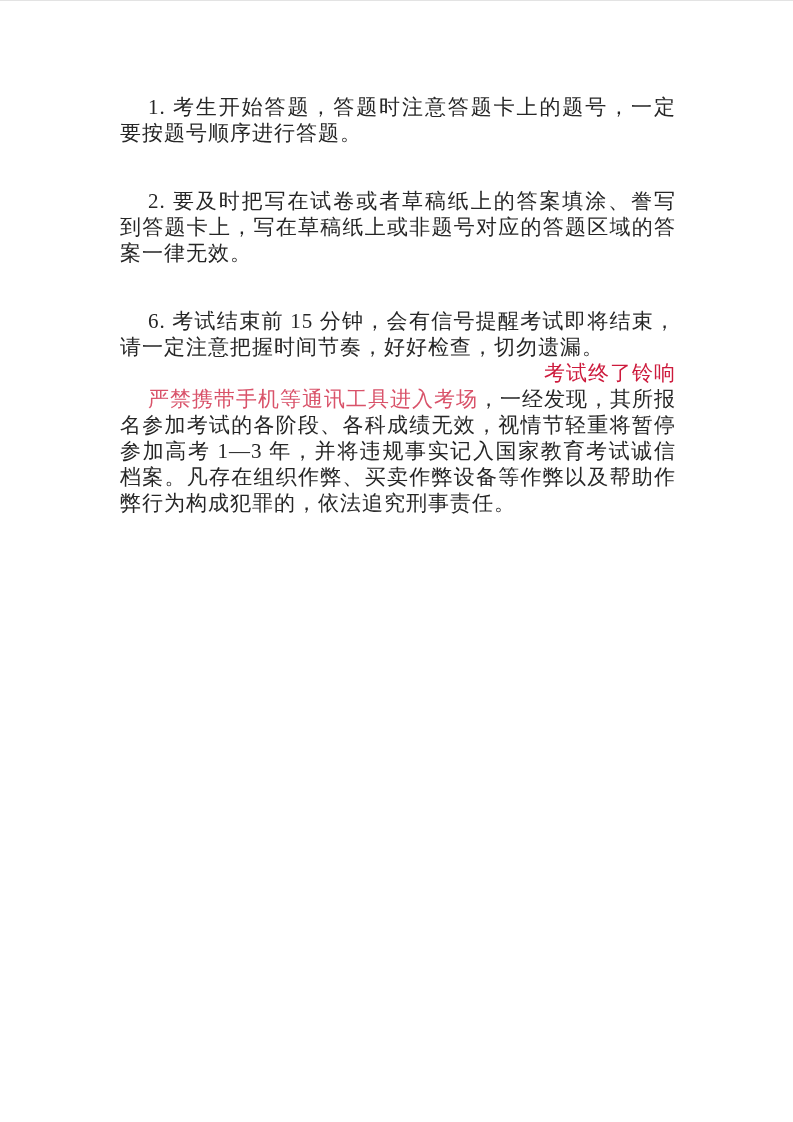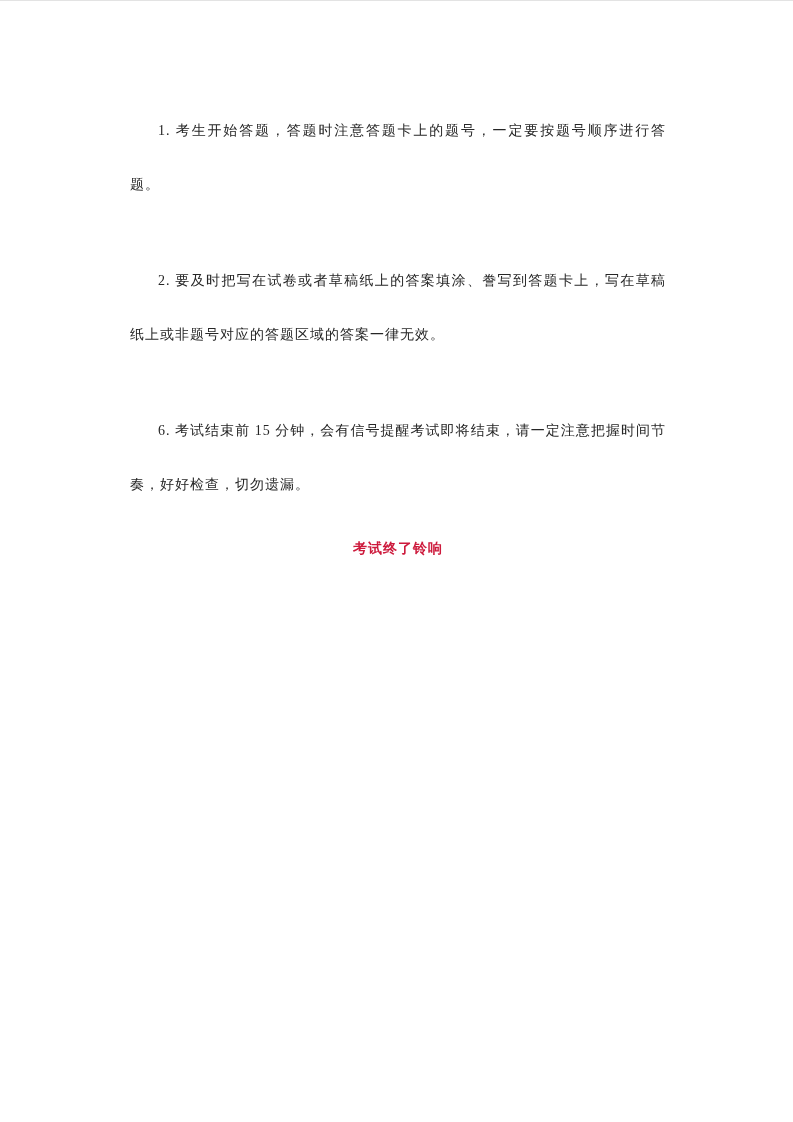--- a/index.html
+++ b/index.html
@@ -16,38 +16,38 @@
   }
   .page {
     box-sizing: border-box;
     width: 793px;
     height: 1122px;
     padding: 93px 117px 0 120px;
     background: var(--page-bg, #ffffff);
     color: var(--text-color, #262626);
   }
   .doc p {
-    margin: 10px;
-    font-size: 14px;
-    line-height: 54px;
+    margin: 0;
+    font-size: 21px;
+    line-height: 26px;
     letter-spacing: 1px;
     text-align: justify;
     color: var(--text-color, #262626);
   }
   .doc p.indent {
     text-indent: 28px;
   }
   .doc p.gap-after {
     margin-bottom: 42px;
   }
   .doc p.heading {
-    font-weight: bold;
+    font-weight: normal;
     color: var(--heading-color, #cd1a3c);
     text-indent: 0;
-    text-align: center;
+    text-align: right;
   }
   .doc .red-phrase {
     color: var(--highlight-color, #d9536a);
   }
 </style>
 </head>
 <body>
 
 <div class="page">
   <div class="doc">
@@ -55,15 +55,16 @@
     <p class="indent gap-after">1. 考生开始答题，答题时注意答题卡上的题号，一定要按题号顺序进行答题。</p>
 
     <p class="indent gap-after">2. 要及时把写在试卷或者草稿纸上的答案填涂、誊写到答题卡上，写在草稿纸上或非题号对应的答题区域的答案一律无效。</p>
 
     <p class="indent">6. 考试结束前 15 分钟，会有信号提醒考试即将结束，请一定注意把握时间节奏，好好检查，切勿遗漏。</p>
 
     <p class="heading">考试终了铃响</p>
 
 
 
+    <p class="indent"><span class="red-phrase">严禁携带手机等通讯工具进入考场</span><span>，一经发现，其所报名参加考试的各阶段、各科成绩无效，视情节轻重将暂停参加高考 1—3 年，并将违规事实记入国家教育考试诚信档案。凡存在组织作弊、买卖作弊设备等作弊以及帮助作弊行为构成犯罪的，依法追究刑事责任。</span></p>
 
   </div>
 </div>
 
 </body></html>

